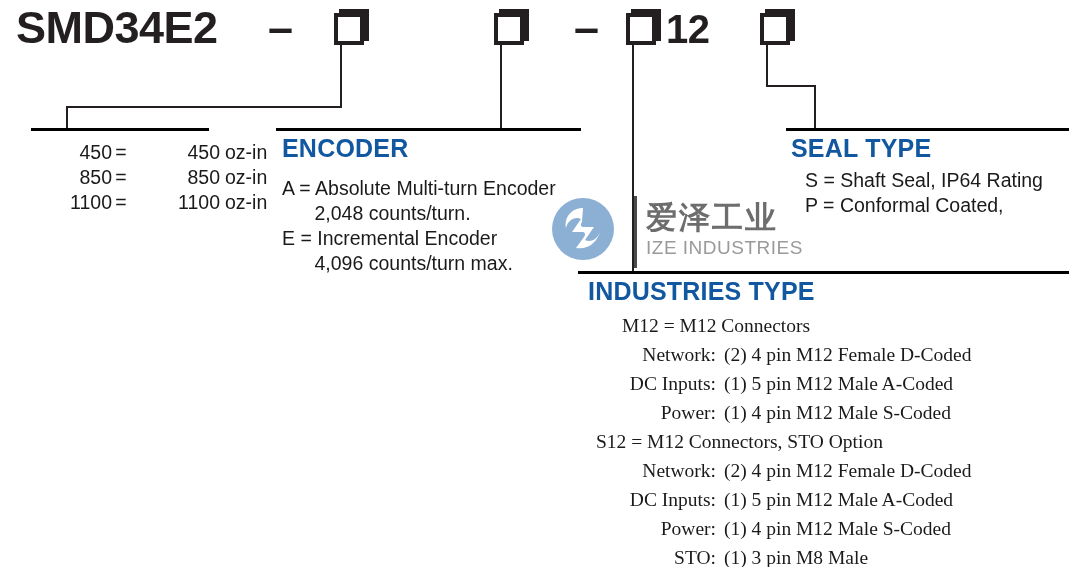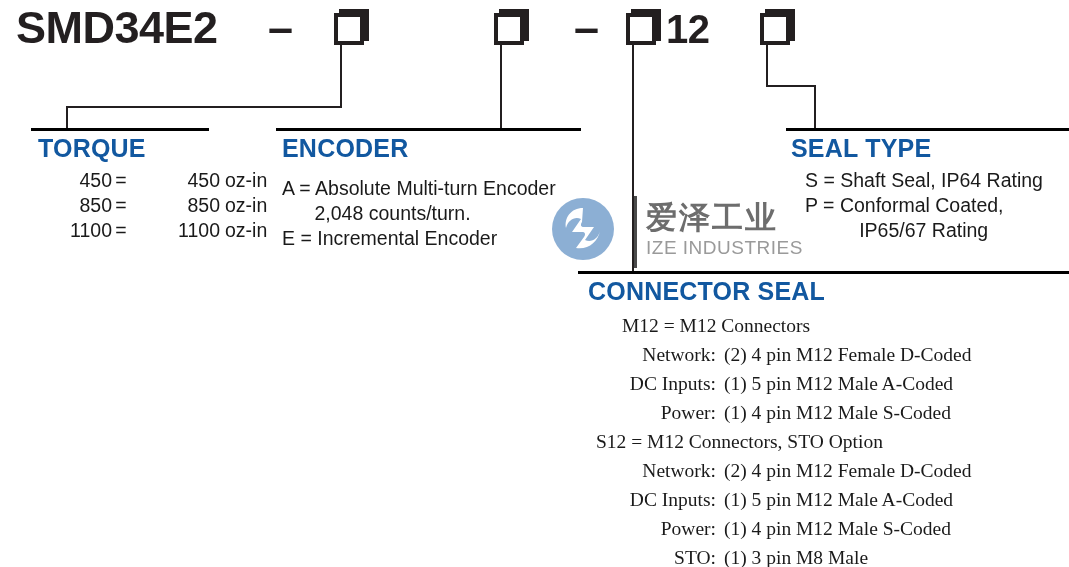--- a/index.html
+++ b/index.html
@@ -120,21 +120,20 @@
   <div class="ln ln-v" style="left:766px; top:45px; height:41px;"></div>
   <div class="ln ln-h" style="left:766px; top:85px; width:50px;"></div>
   <div class="ln ln-v" style="left:814px; top:85px; height:45px;"></div>
 
   <div class="rule" style="left:31px;  top:128px; width:178px;"></div>
   <div class="rule" style="left:276px; top:128px; width:305px;"></div>
   <div class="rule" style="left:786px; top:128px; width:283px;"></div>
   <div class="rule" style="left:578px; top:271px; width:491px;"></div>
 
   <div class="sect" style="left:38px; top:134px;">
-    <div class="sect-title">TORQUE</div>
     <div style="margin-top:6px;">
       <div class="trow">
         <span class="c">450</span>
         <span class="eq">=</span>
         <span class="v">450</span>
         <span class="u">oz-in</span>
       </div>
       <div class="trow">
         <span class="c">850</span>
         <span class="eq">=</span>
@@ -149,34 +148,34 @@
       </div>
     </div>
   </div>
 
   <div class="sect" style="left:282px; top:134px;">
     <div class="sect-title">ENCODER</div>
     <div style="margin-top:14px;">
       <div class="body-line">A = Absolute Multi-turn Encoder</div>
       <div class="body-line">      2,048 counts/turn.</div>
       <div class="body-line">E = Incremental Encoder</div>
+      <div class="body-line">      4,096 counts/turn max.</div>
     </div>
   </div>
 
   <div class="sect" style="left:791px; top:134px;">
     <div class="sect-title">SEAL TYPE</div>
     <div style="margin-top:6px; text-align:left;">
       <div class="body-line" style="padding-left:14px;">S = Shaft Seal, IP64 Rating</div>
       <div class="body-line" style="padding-left:14px;">P = Conformal Coated,</div>
-      <div class="body-line" style="padding-left:14px;">          IP65/67 Rating</div>
     </div>
   </div>
 
   <div class="sect" style="left:588px; top:277px;">
-    <div class="sect-title" style="font-size:25px;">CONNECTOR SEAL</div>
+    <div class="sect-title" style="font-size:25px;">INDUSTRIES TYPE</div>
 
     <div style="margin-top:6px;">
       <div class="crow top">
         <span>M12 = M12 Connectors</span>
       </div>
       <div class="crow">
         <span class="lbl">Network:</span>
         <span class="val">(2) 4 pin M12 Female D-Coded</span>
       </div>
       <div class="crow">

